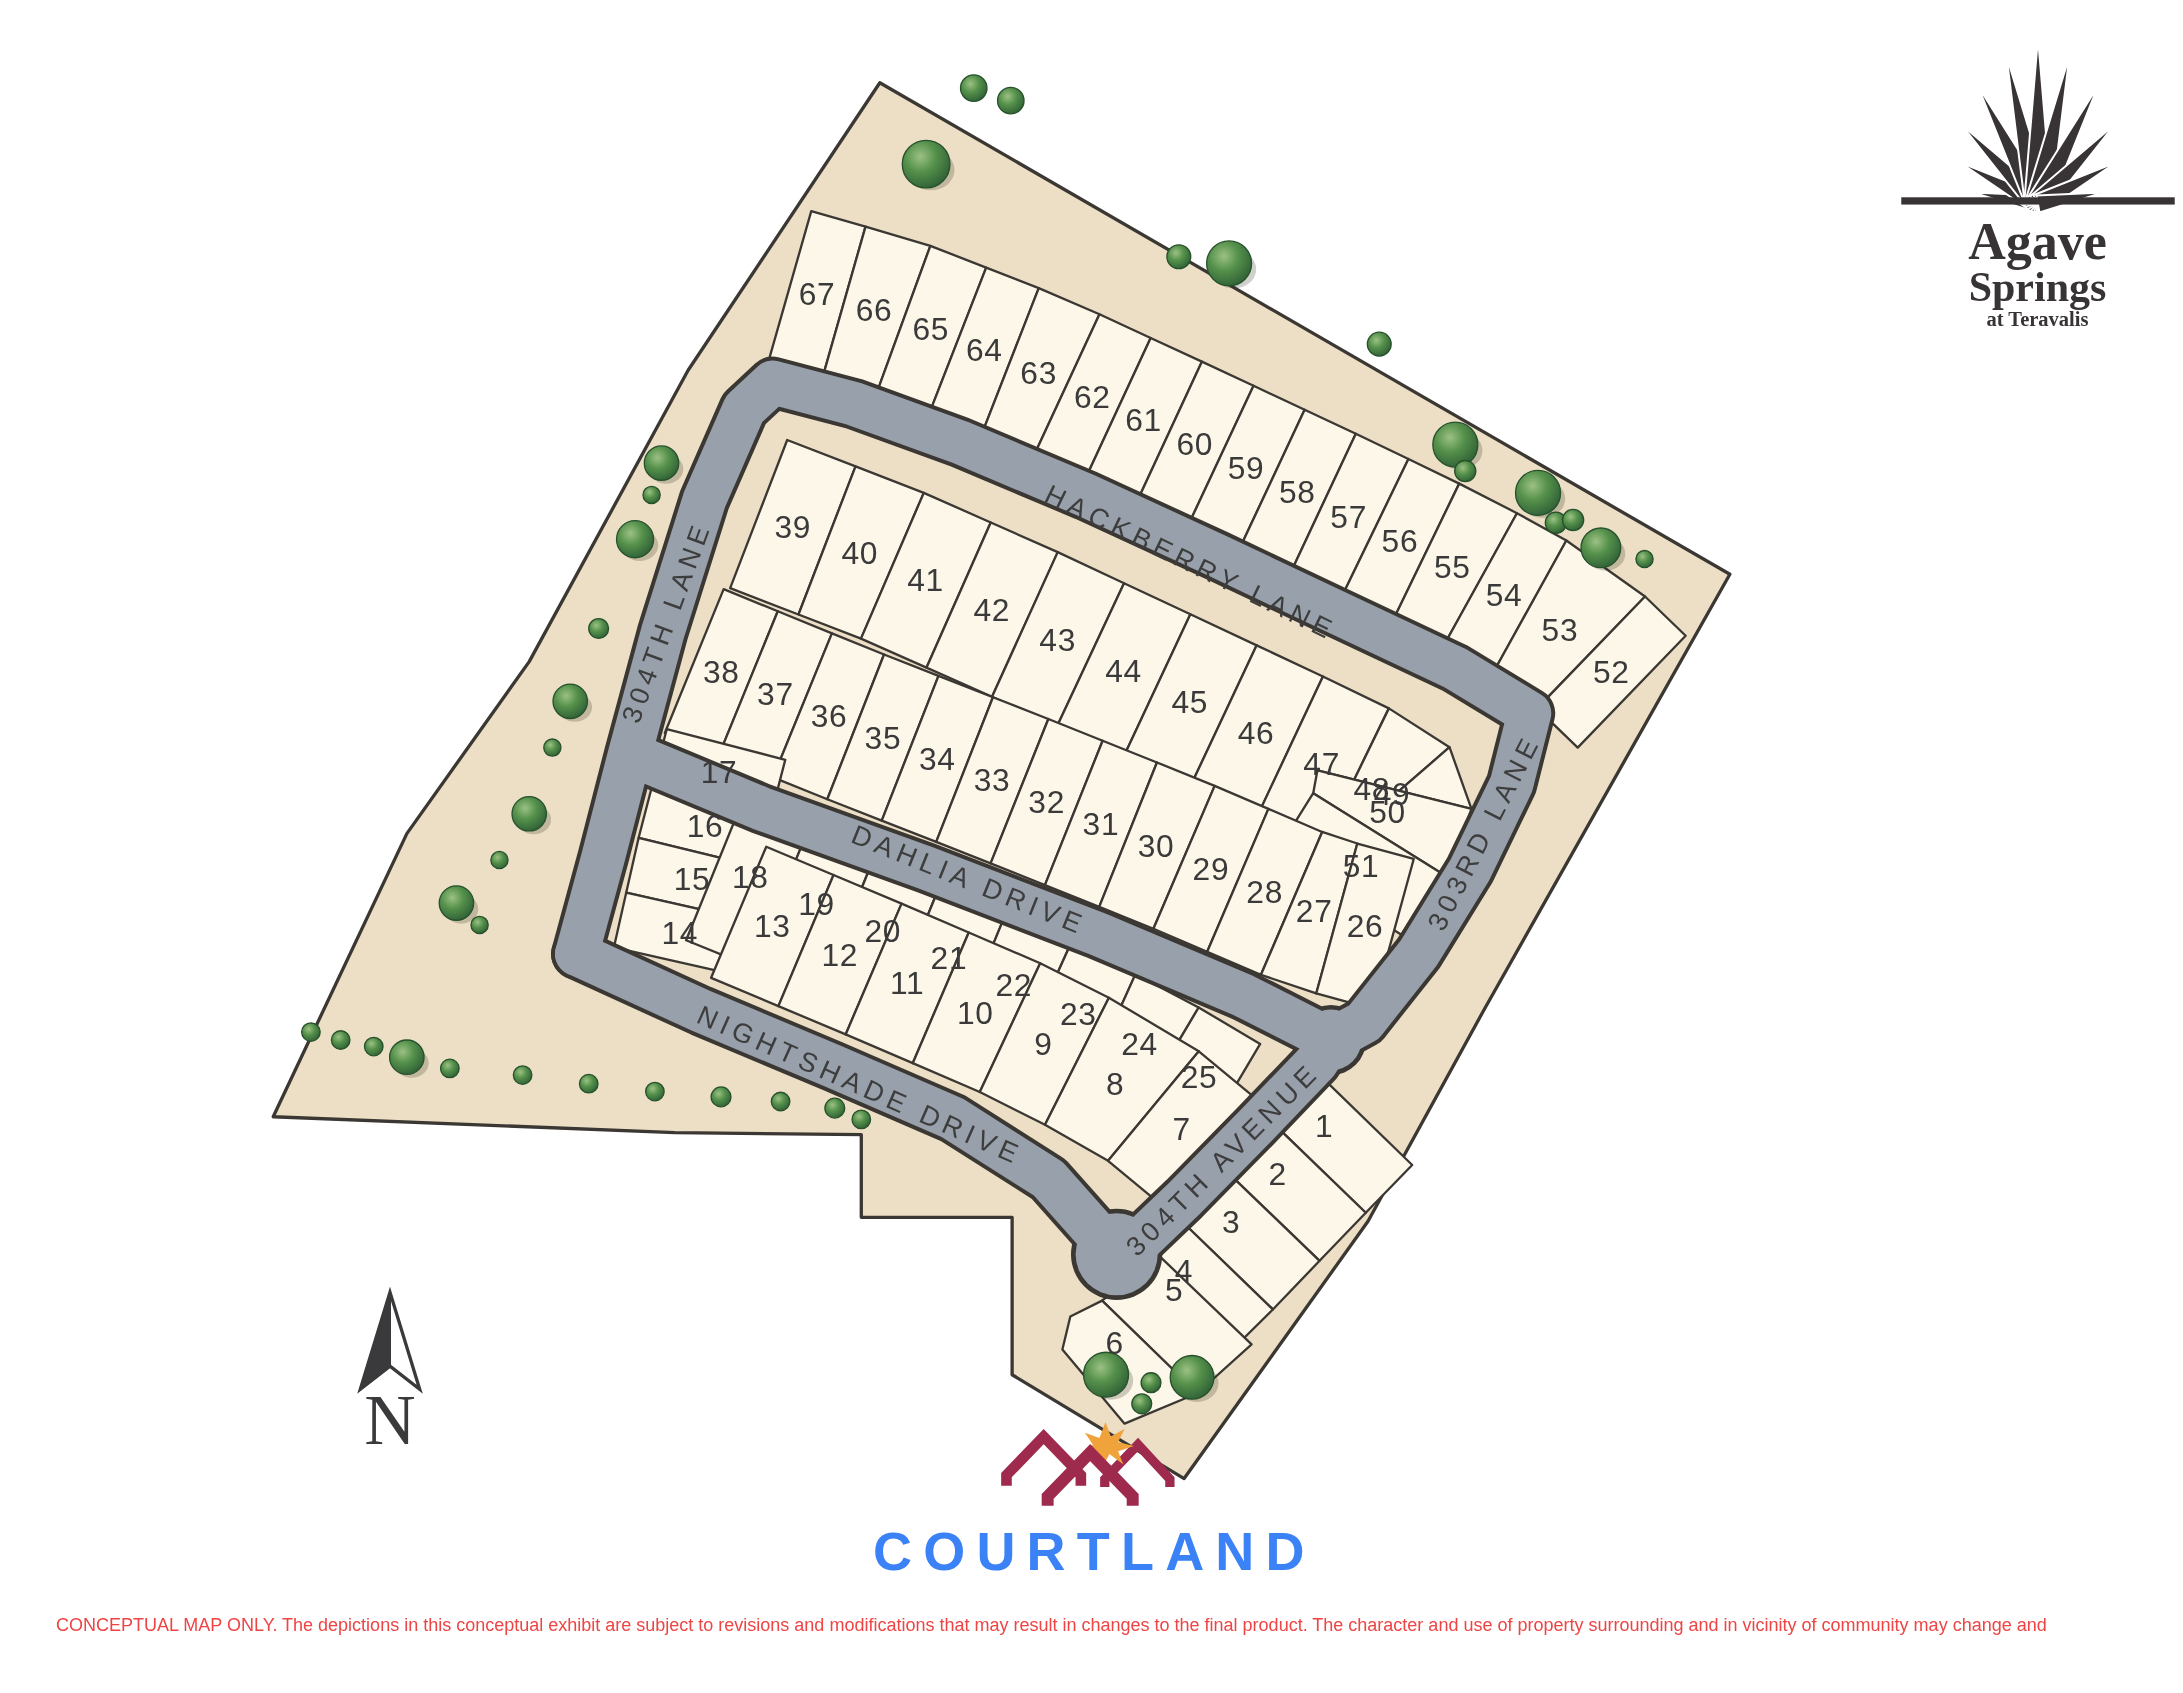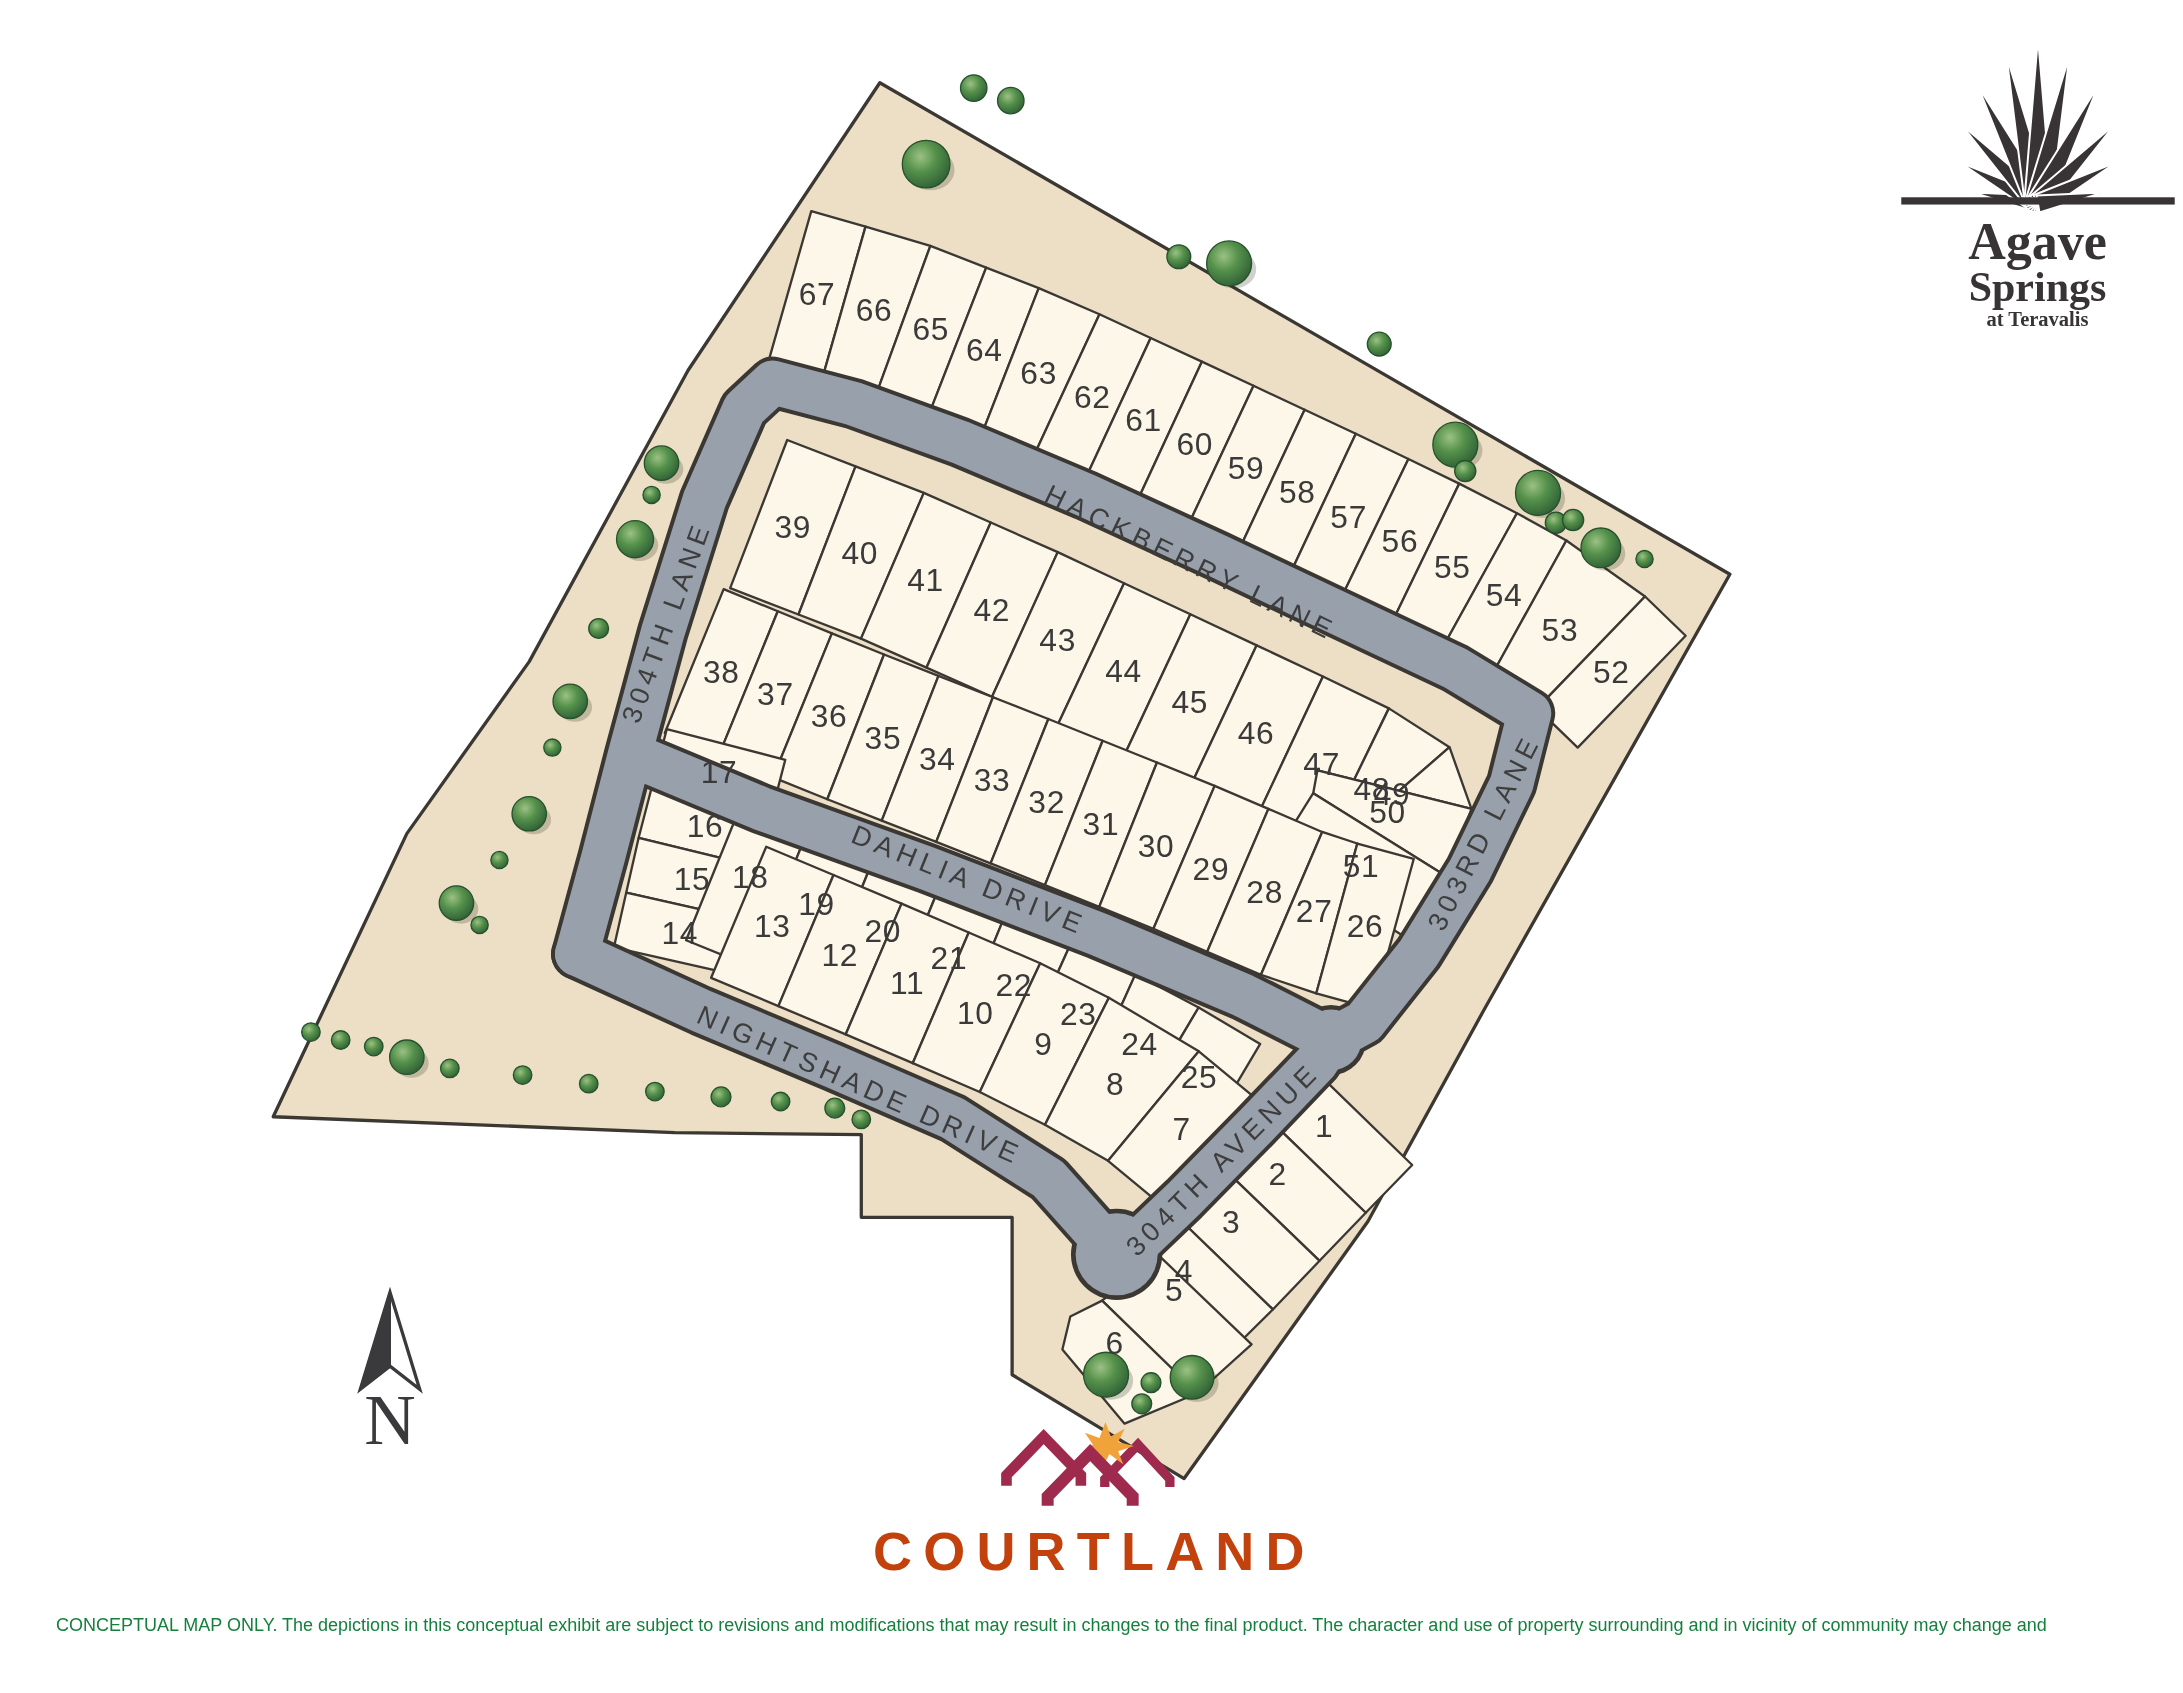--- a/index.html
+++ b/index.html
@@ -14,23 +14,23 @@
   
   .agave-logo{position:absolute;left:1882px;top:32px;width:311px;text-align:center;color:#383334;}
   .agave-logo .l1{font-family:"Liberation Serif",serif;font-weight:700;font-size:52px;line-height:46px;margin-top:5.3px;}
   .agave-logo .l2{font-family:"Liberation Serif",serif;font-weight:700;font-size:42px;line-height:40px;margin-top:1.3px;}
   .agave-logo .l3{font-family:"Liberation Serif",serif;font-weight:700;font-size:20.5px;line-height:22.5px;margin-top:1.3px;}
   
   .north{position:absolute;left:327px;top:1287px;width:126px;height:165px;}
   .north .nletter{font-family:"Liberation Serif",serif;font-size:108px;fill:#3a3a3c;}
   
   .courtland{position:absolute;left:873px;top:1422px;width:437px;text-align:center;}
-  .courtland .cname{font-size:54px;letter-spacing:11.2px;font-weight:600;color:#c2410c;margin-top:2.6px;}
-  
-  .disclaimer{position:absolute;left:56px;top:1613px;width:2104px;color:#15803d;font-size:18px;line-height:25px;}
+  .courtland .cname{font-size:54px;letter-spacing:11.2px;font-weight:600;color:#3b82f6;margin-top:2.6px;}
+  
+  .disclaimer{position:absolute;left:56px;top:1613px;width:2104px;color:#ef4444;font-size:18px;line-height:25px;}
   .disclaimer div{white-space:nowrap;}
 </style>
 </head>
 <body>
 
 <svg id="site-map" width="2183" height="1693" viewBox="0 0 3300 2559">
   <defs>
     <radialGradient id="treeG" cx="38%" cy="34%" r="72%">
       <stop offset="0" stop-color="#9cc184"></stop>
       <stop offset="0.45" stop-color="#55914b"></stop>

